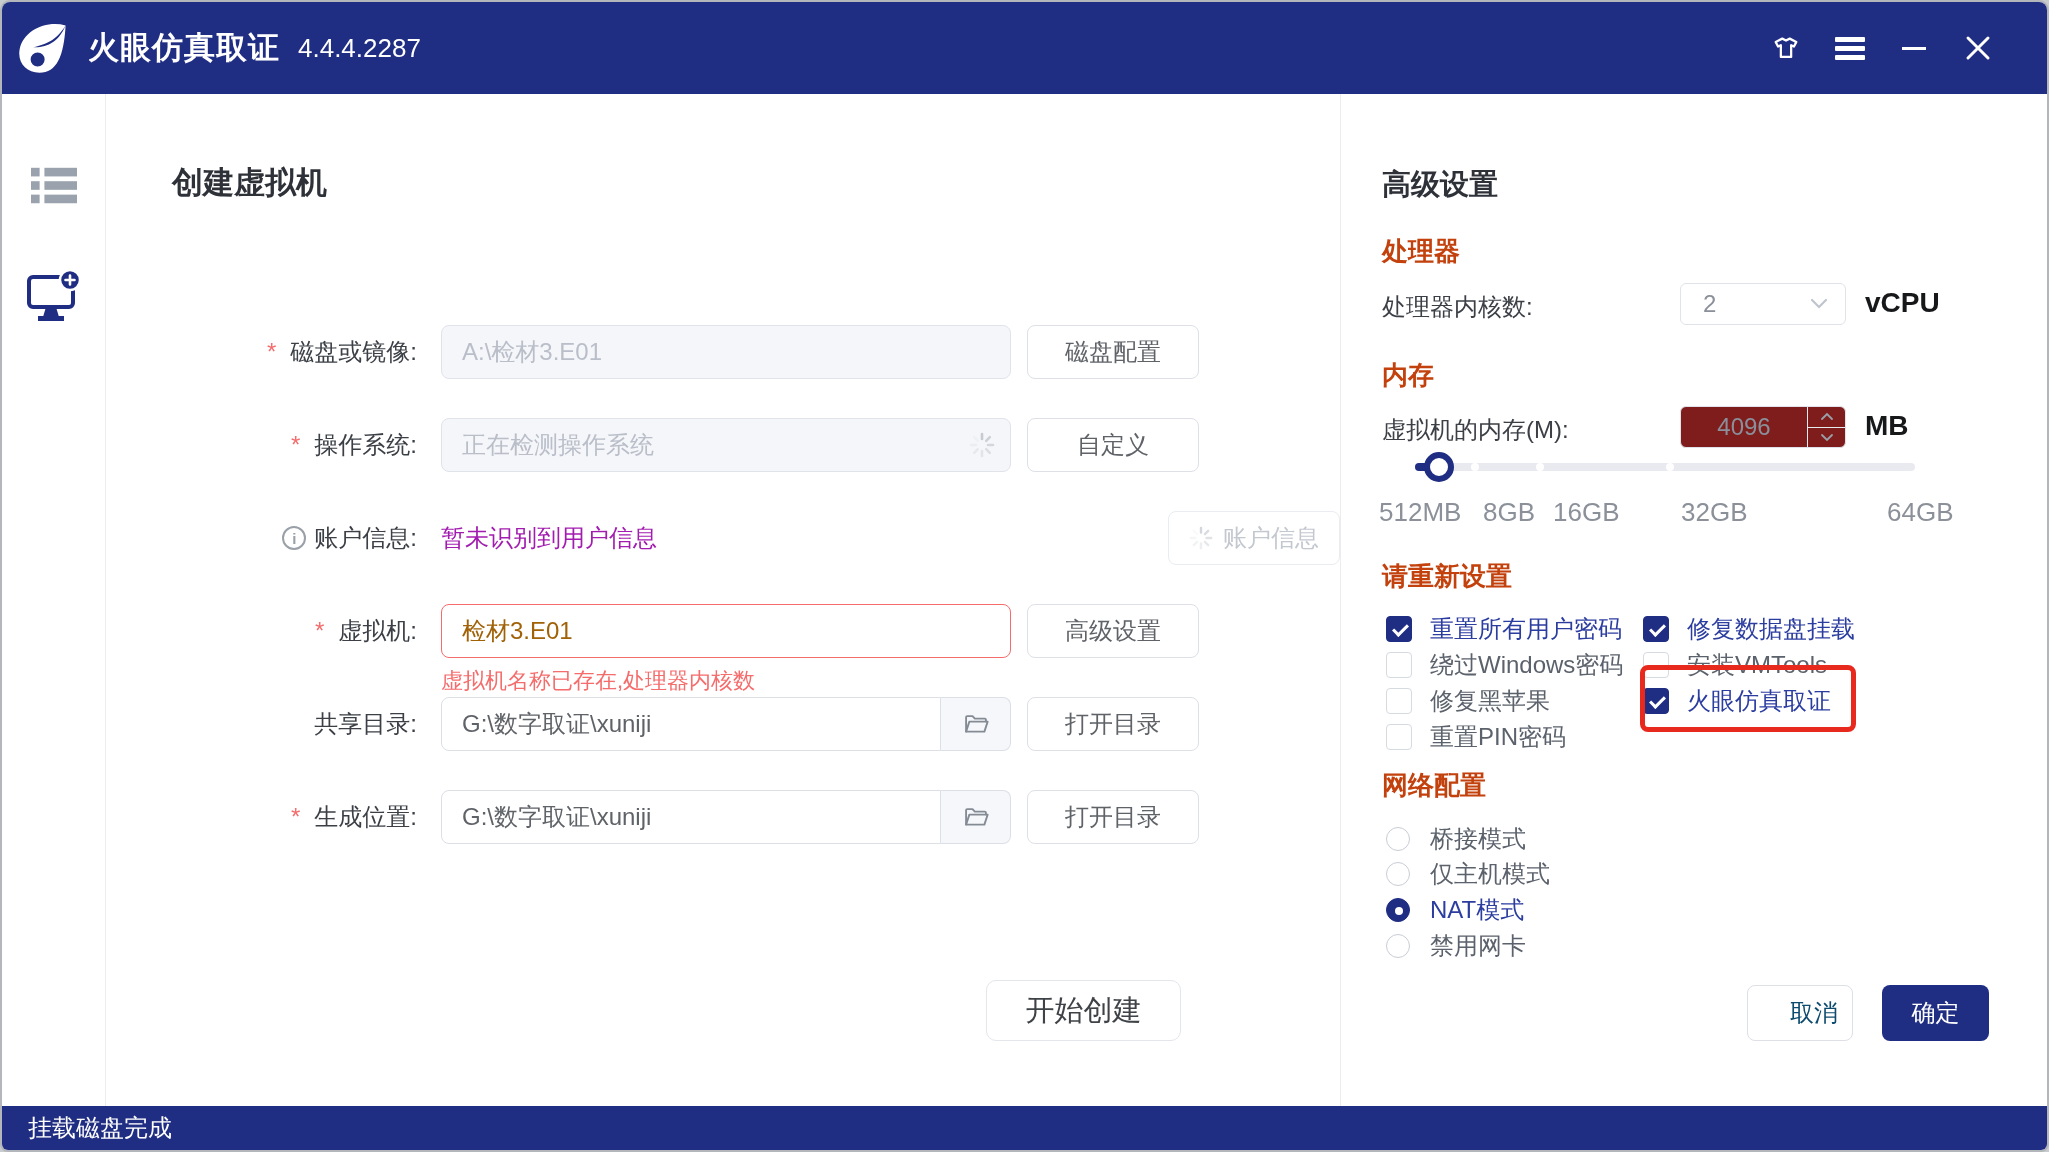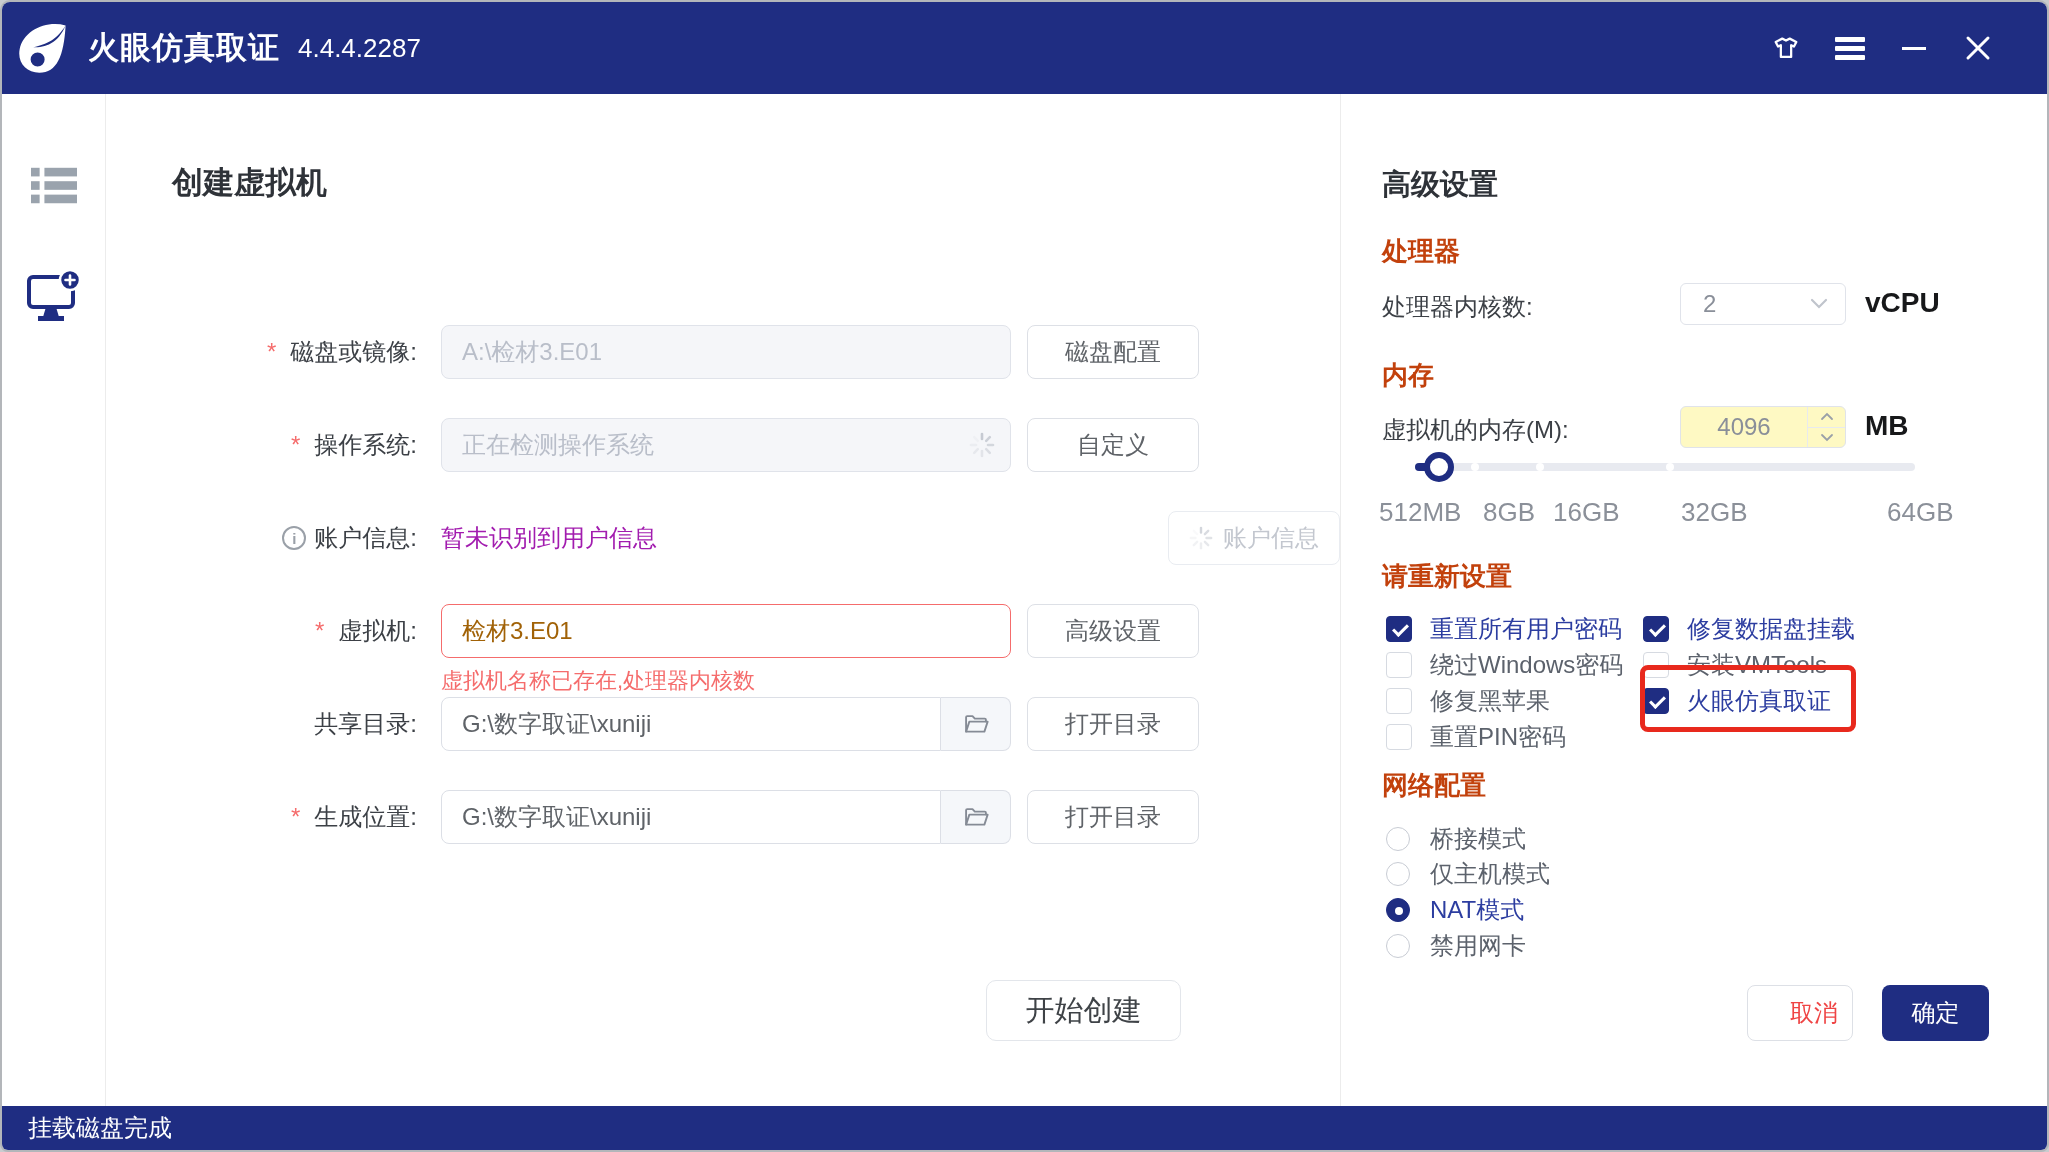--- a/index.html
+++ b/index.html
@@ -75,21 +75,21 @@
   .p-label { font-size:24px; color:#3c4046; }
   .sel {
     position:absolute; left:339px; top:189px; width:166px; height:42px; border:1px solid #e0e3ea;
     border-radius:6px; background:#fff; display:flex; align-items:center; padding:0 16px 0 22px; cursor:pointer;
   }
   .sel-val { font-size:24px; color:#8a8f99; }
   .sel-arrow { margin-left:auto; display:flex; }
   .unit { position:absolute; left:524px; font-size:28px; font-weight:600; color:#17181a; }
   .numbox {
     position:absolute; left:339px; top:312px; width:166px; height:42px; border:1px solid #e0e3ea;
-    border-radius:6px; background:#fef9c3; display:flex; align-items:center;
+    border-radius:6px; background:#7f1d1d; display:flex; align-items:center;
   }
   .num-val { flex:1; text-align:center; font-size:24px; color:#8a8f99; }
   .num-steps { width:38px; height:100%; border-left:1px solid #e8eaee; display:flex; flex-direction:column; }
   .num-step { flex:1; display:flex; align-items:center; justify-content:center; cursor:pointer; }
   .num-step:first-child { border-bottom:1px solid #e8eaee; }
   .slider { position:absolute; left:74px; top:369px; width:500px; height:8px; background:#e8eaf0; border-radius:4px; cursor:pointer; }
   .slider-fill { position:absolute; left:0; top:0; height:8px; width:24px; background:#1f2d82; border-radius:4px 0 0 4px; }
   .slider-dot { position:absolute; top:0; width:8px; height:8px; border-radius:50%; background:#fff; }
   .slider-handle {
     position:absolute; left:9px; top:-11px; width:30px; height:30px; border-radius:50%;
@@ -111,21 +111,21 @@
   .radio--on::after { content:""; position:absolute; left:8px; top:8px; width:8px; height:8px; border-radius:50%; background:#fff; }
   .rd-label { font-size:24px; color:#5c626c; }
   .rd-label--on { color:#2c3da0; }
   .annotation {
     position:absolute; left:299px; top:571px; width:216px; height:67px;
     border:5px solid #e8291d; border-radius:8px; z-index:6; pointer-events:none;
   }
   .panel-actions { position:absolute; right:58px; top:891px; display:flex; gap:29px; }
   .btn-cancel {
     width:106px; height:56px; background:#fff; border:1px solid #dde0e6; border-radius:8px;
-    font-size:24px; color:#ef4444; display:flex; align-items:center; justify-content:center; cursor:pointer;padding-left:28px;
+    font-size:24px; color:#0c4a6e; display:flex; align-items:center; justify-content:center; cursor:pointer;padding-left:28px;
   }
   .btn-ok {
     width:107px; height:56px; background:#1f2d82; border:none; border-radius:8px;
     font-size:24px; color:#fff; display:flex; align-items:center; justify-content:center; cursor:pointer;
   }
   
   .statusbar {
     position:absolute; left:0; right:0; bottom:0; height:44px; background:#1f2d82;
     display:flex; align-items:center; padding-left:26px;
   }

